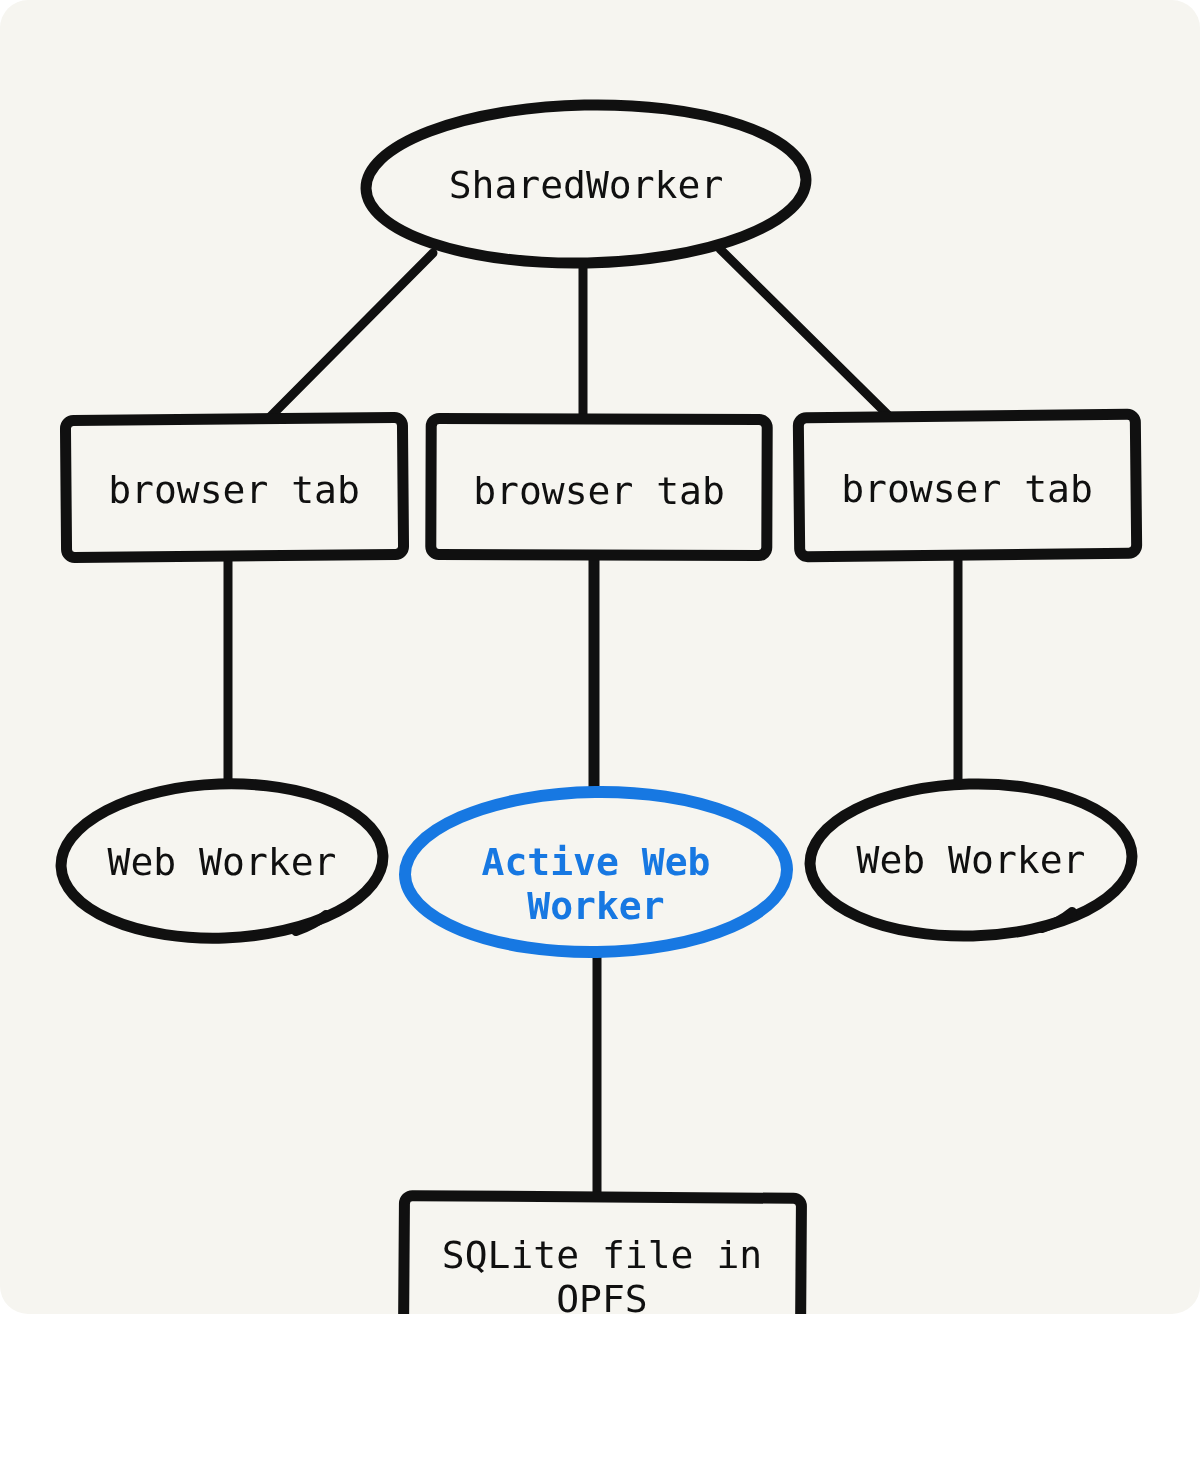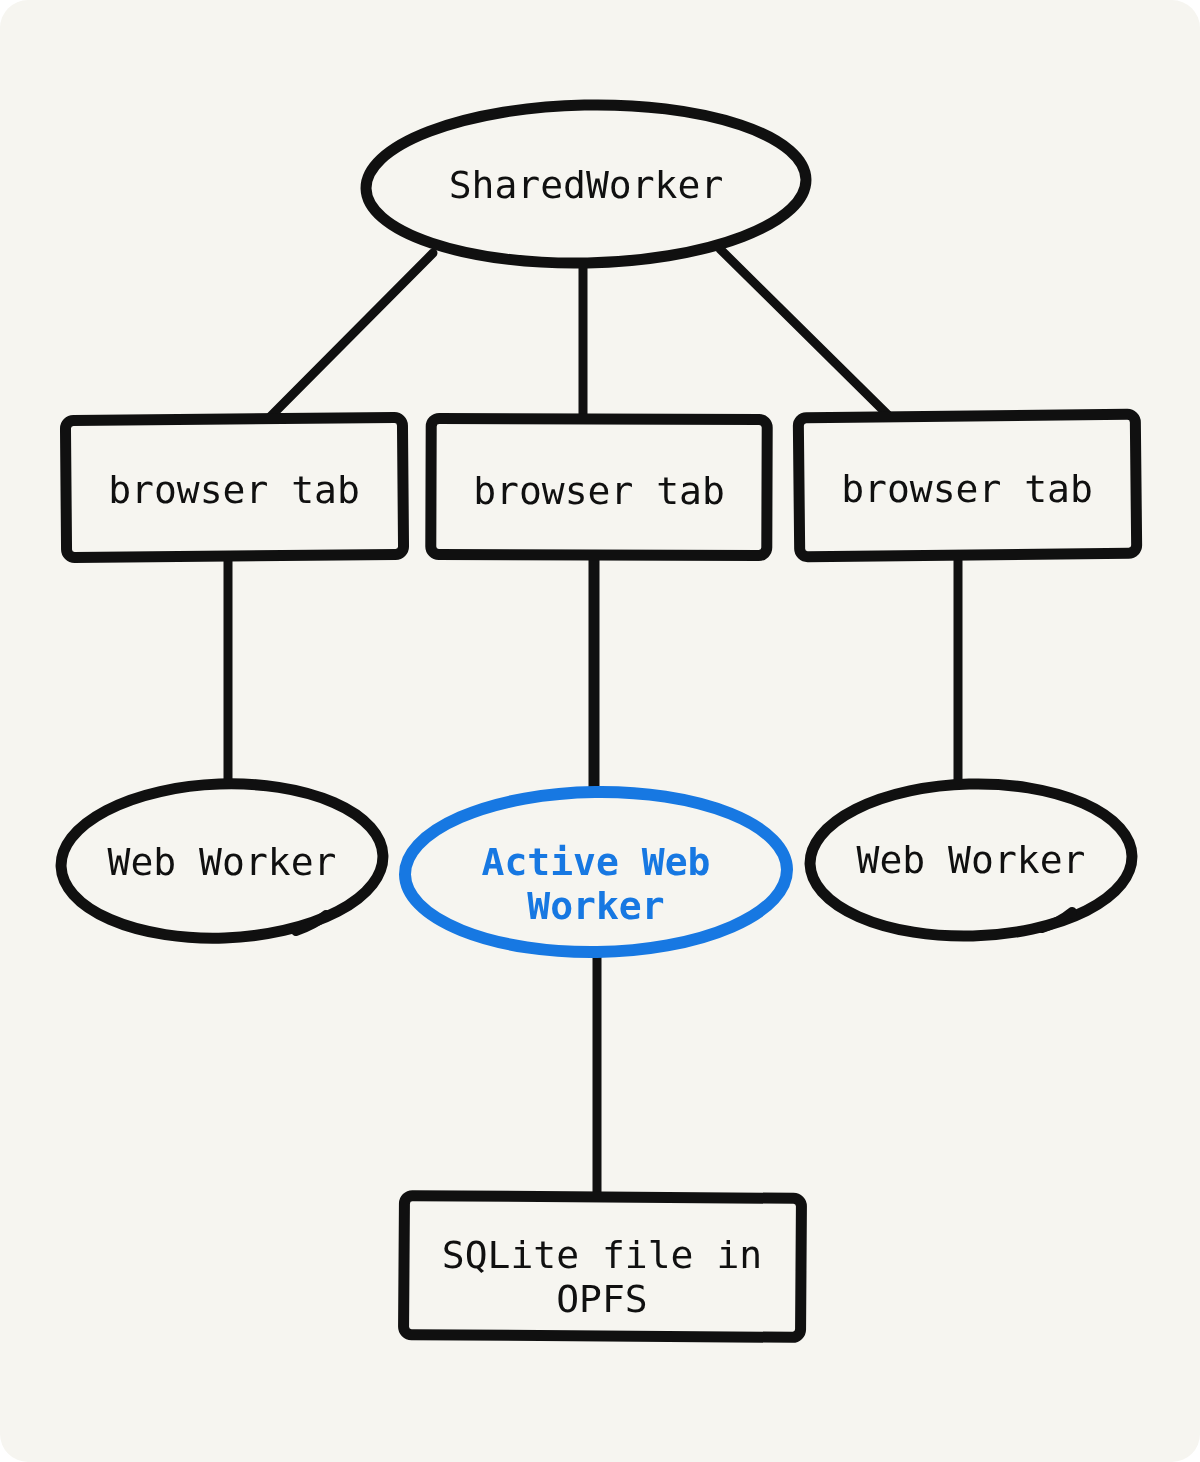--- a/index.html
+++ b/index.html
@@ -2,21 +2,21 @@
 <html><head>
 <meta charset="utf-8">
 <style>
   html, body {
     margin: 0;
     padding: 0;
   }
   .canvas {
     position: relative;
     width: 1200px;
-    height: 1462px;
+    height: 1314px;
     background: #f6f5f0;
     overflow: hidden;
     font-family: "DejaVu Sans Mono", monospace;
     border-radius: 28px;
   }
   svg { display: block; }
   .edge {
     stroke: #101010;
     stroke-linecap: round;
     fill: none;

